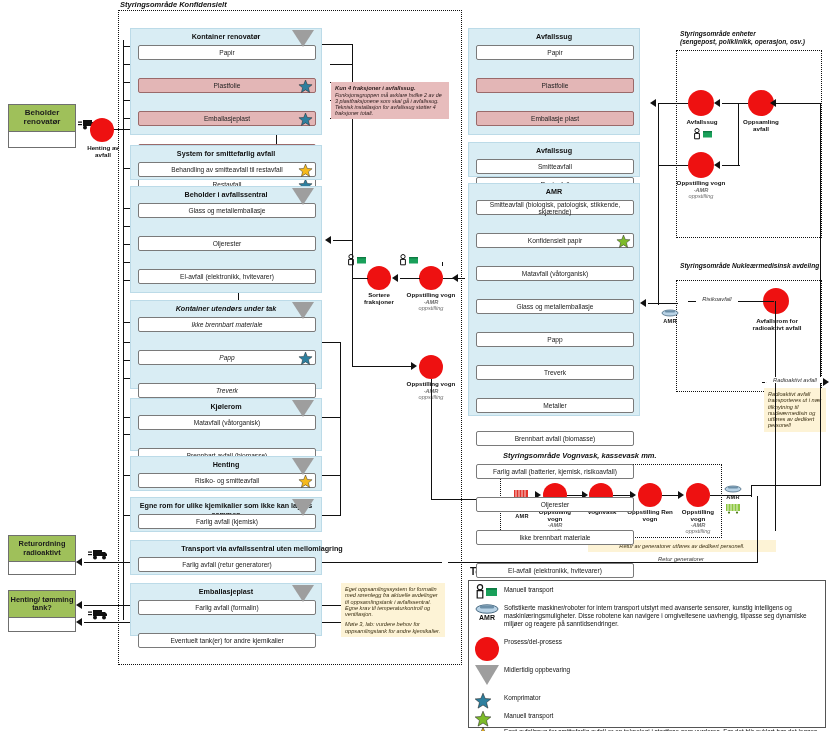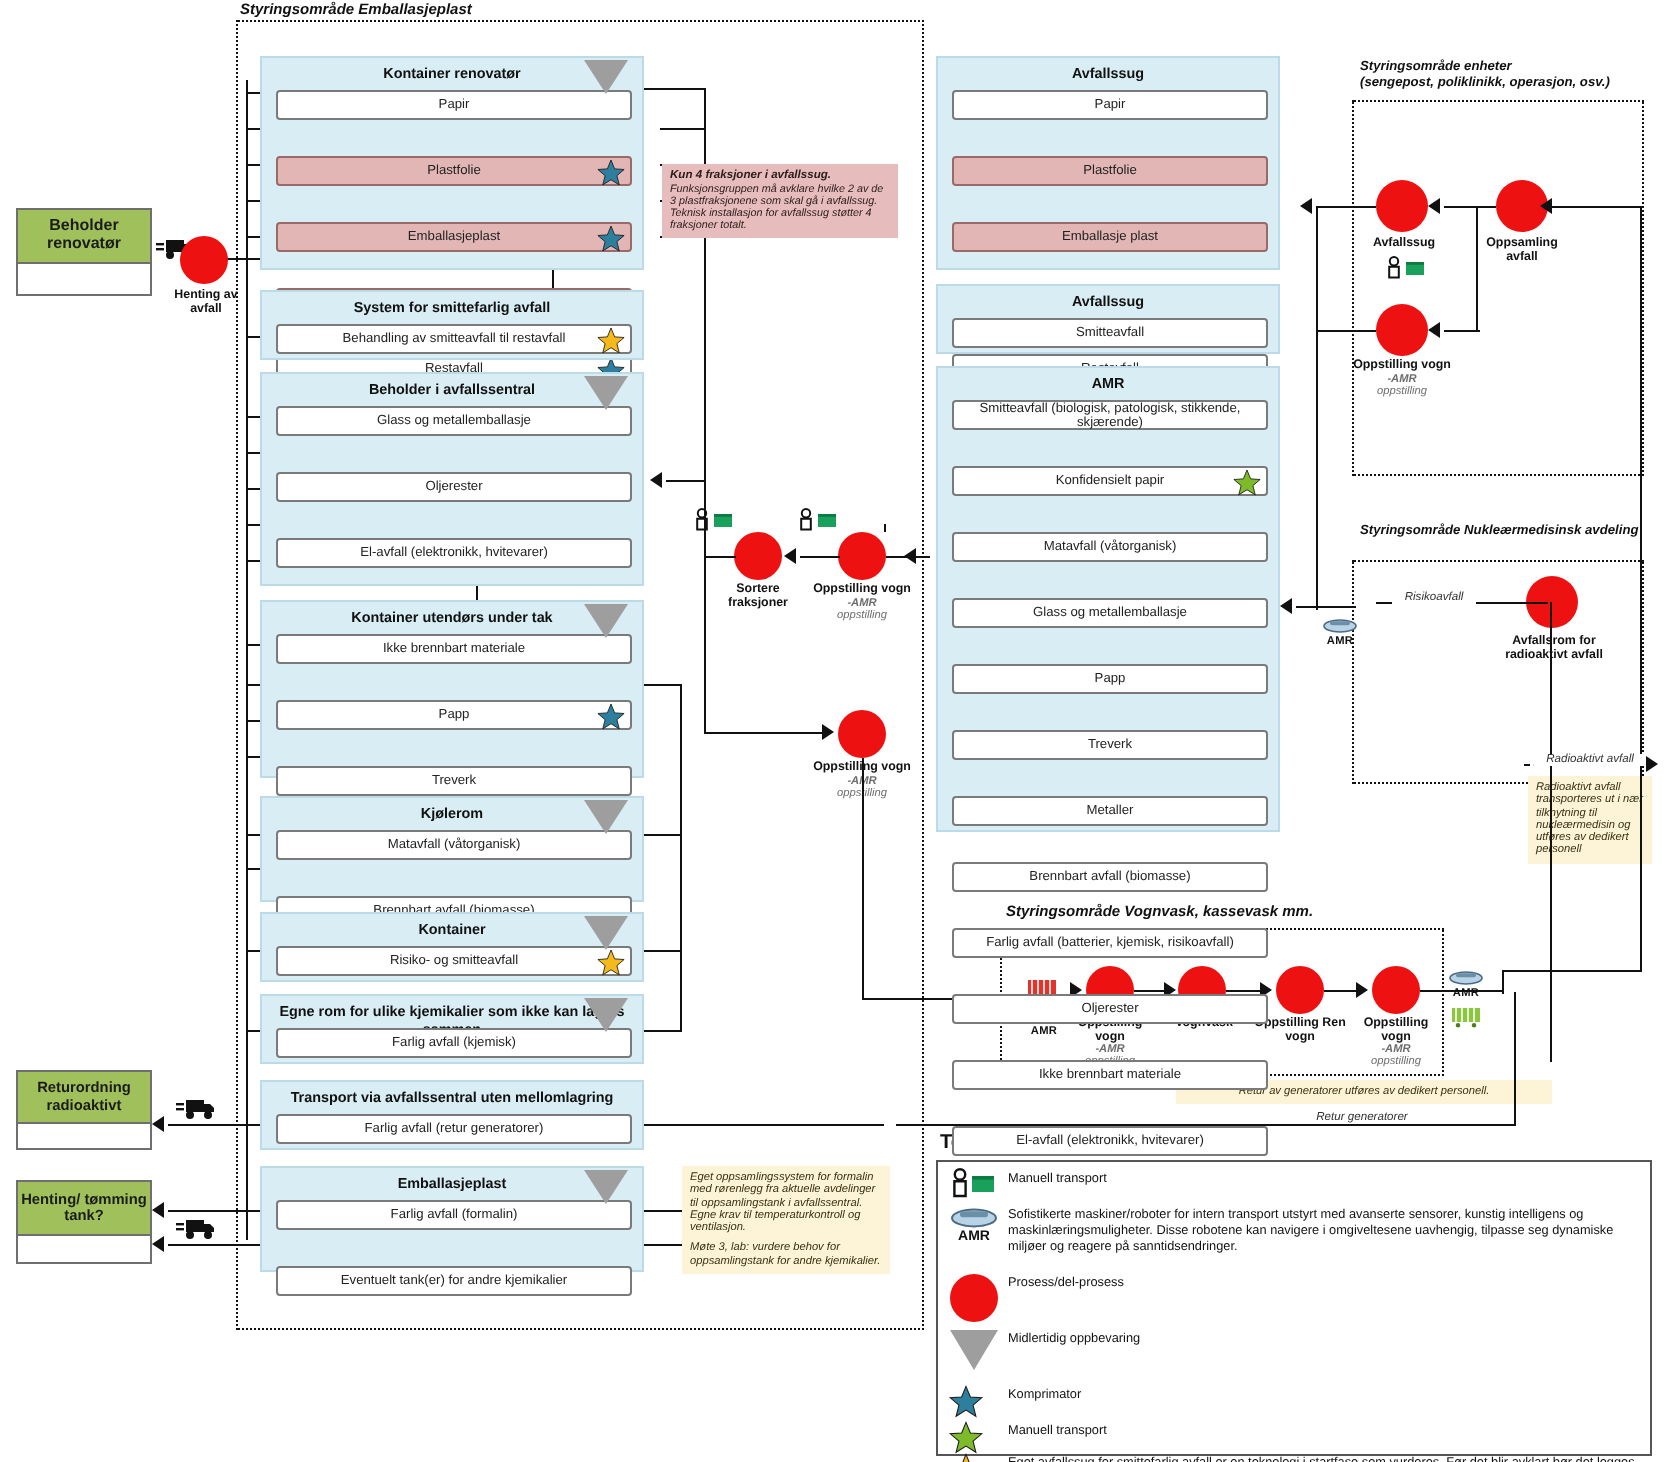--- a/index.html
+++ b/index.html
@@ -44,21 +44,21 @@
   .legend-txt{font-size:6.4px;line-height:1.28;color:#111;}
   
   .minilbl{font-size:5.8px;font-style:italic;color:#333;text-align:center;background:#fff;}
   .amrlbl{font-size:5.6px;font-weight:bold;color:#111;text-align:center;letter-spacing:.2px;}
   svg{display:block;}
 </style>
 </head>
 <body>
 
 <div class="abs swim" style="left:118px;top:10px;width:344px;height:655px;"></div>
-<div class="abs swim-title" style="left:120px;top:1px;width:250px;">Styringsområde Emballasjeplast</div>
+<div class="abs swim-title" style="left:120px;top:1px;width:250px;">Styringsområde Konfidensielt</div>
 
 <div class="abs swim" style="left:676px;top:50px;width:146px;height:188px;"></div>
 <div class="abs swim-title" style="left:680px;top:30px;width:150px;white-space:pre-line;font-size:6.6px;">Styringsområde enheter
 (sengepost, poliklinikk, operasjon, osv.)</div>
 
 <div class="abs swim" style="left:676px;top:280px;width:146px;height:112px;"></div>
 <div class="abs swim-title" style="left:680px;top:262px;width:150px;white-space:pre-line;font-size:6.6px;">Styringsområde Nukleærmedisinsk avdeling</div>
 
 <div class="abs swim" style="left:500px;top:464px;width:222px;height:74px;"></div>
 <div class="abs swim-title" style="left:503px;top:452px;width:230px;">Styringsområde Vognvask, kassevask mm.</div>
@@ -514,21 +514,21 @@
         <svg width="15" height="15" viewBox="0 0 24 24">
           <path d="M12 1.6l2.9 7.1 7.6.5-5.8 4.9 1.9 7.4L12 17.4 5.4 21.5l1.9-7.4L1.5 9.2l7.6-.5z" fill="#7dbb2a" stroke="#1a1a1a" stroke-width=".7"></path>
         </svg>
       </span>
     </div>
     <div class="abs frac" style="left: 7px; top: 88px; width: 178px; height: 15px;">
       <span>Ikke brennbart materiale</span>
     </div>
   </div>
 <div class="abs tri" style="left: 292px; top: 188px;"></div>
-<div class="abs panel" style="left: 130px; top: 300px; width: 192px; height: 89px;">
+<div class="abs panel" style="left: 130px; top: 300px; width: 192px; height: 89px; font-style: italic;">
     <div class="panel-title" style="position: absolute; left: 0px; top: 3px; width: 100%;">Kontainer utendørs under tak</div>
     <div class="abs frac" style="left: 7px; top: 16px; width: 178px; height: 15px;">
       <span>Ikke brennbart materiale</span>
     </div>
     <div class="abs frac" style="left: 7px; top: 34px; width: 178px; height: 15px;">
       <span>Papp</span>
       <span class="abs" style="right: 2px; top: 0px;">
         <svg width="15" height="15" viewBox="0 0 24 24">
           <path d="M12 1.6l2.9 7.1 7.6.5-5.8 4.9 1.9 7.4L12 17.4 5.4 21.5l1.9-7.4L1.5 9.2l7.6-.5z" fill="#2e7f9e" stroke="#1a1a1a" stroke-width=".7"></path>
         </svg>
@@ -546,40 +546,40 @@
     <div class="panel-title" style="position: absolute; left: 0px; top: 3px; width: 100%;">Kjølerom</div>
     <div class="abs frac" style="left: 7px; top: 16px; width: 178px; height: 15px;">
       <span>Matavfall (våtorganisk)</span>
     </div>
     <div class="abs frac" style="left: 7px; top: 34px; width: 178px; height: 15px;">
       <span>Brennbart avfall (biomasse)</span>
     </div>
   </div>
 <div class="abs tri" style="left: 292px; top: 400px;"></div>
 <div class="abs panel" style="left: 130px; top: 456px; width: 192px; height: 35px;">
-    <div class="panel-title" style="position: absolute; left: 0px; top: 3px; width: 100%;">Kontainer</div>
+    <div class="panel-title" style="position: absolute; left: 0px; top: 3px; width: 100%;">Henting</div>
     <div class="abs frac" style="left: 7px; top: 16px; width: 178px; height: 15px;">
       <span>Risiko- og smitteavfall</span>
       <span class="abs" style="right: 2px; top: 0px;">
         <svg width="15" height="15" viewBox="0 0 24 24">
           <path d="M12 1.6l2.9 7.1 7.6.5-5.8 4.9 1.9 7.4L12 17.4 5.4 21.5l1.9-7.4L1.5 9.2l7.6-.5z" fill="#f5b91c" stroke="#1a1a1a" stroke-width=".7"></path>
         </svg>
       </span>
     </div>
   </div>
 <div class="abs tri" style="left: 292px; top: 458px;"></div>
 <div class="abs panel" style="left: 130px; top: 497px; width: 192px; height: 35px;">
     <div class="panel-title" style="position: absolute; left: 0px; top: 3px; width: 100%;">Egne rom for ulike kjemikalier som ikke kan lagres sammen</div>
     <div class="abs frac" style="left: 7px; top: 16px; width: 178px; height: 15px;">
       <span>Farlig avfall (kjemisk)</span>
     </div>
   </div>
 <div class="abs tri" style="left: 292px; top: 499px;"></div>
 <div class="abs panel" style="left: 130px; top: 540px; width: 192px; height: 35px;">
-    <div class="panel-title" style="position: absolute; left: 0px; top: 3px; width: 100%;">Transport via avfallssentral uten mellomlagring</div>
+    <div class="panel-title" style="position: absolute; left: 0px; top: 3px; width: 100%; padding-left: 36px;">Transport via avfallssentral uten mellomlagring</div>
     <div class="abs frac" style="left: 7px; top: 16px; width: 178px; height: 15px;">
       <span>Farlig avfall (retur generatorer)</span>
     </div>
   </div>
 <div class="abs panel" style="left: 130px; top: 583px; width: 192px; height: 53px;">
     <div class="panel-title" style="position: absolute; left: 0px; top: 3px; width: 100%;">Emballasjeplast</div>
     <div class="abs frac" style="left: 7px; top: 16px; width: 178px; height: 15px;">
       <span>Farlig avfall (formalin)</span>
     </div>
     <div class="abs frac" style="left: 7px; top: 34px; width: 178px; height: 15px;">

